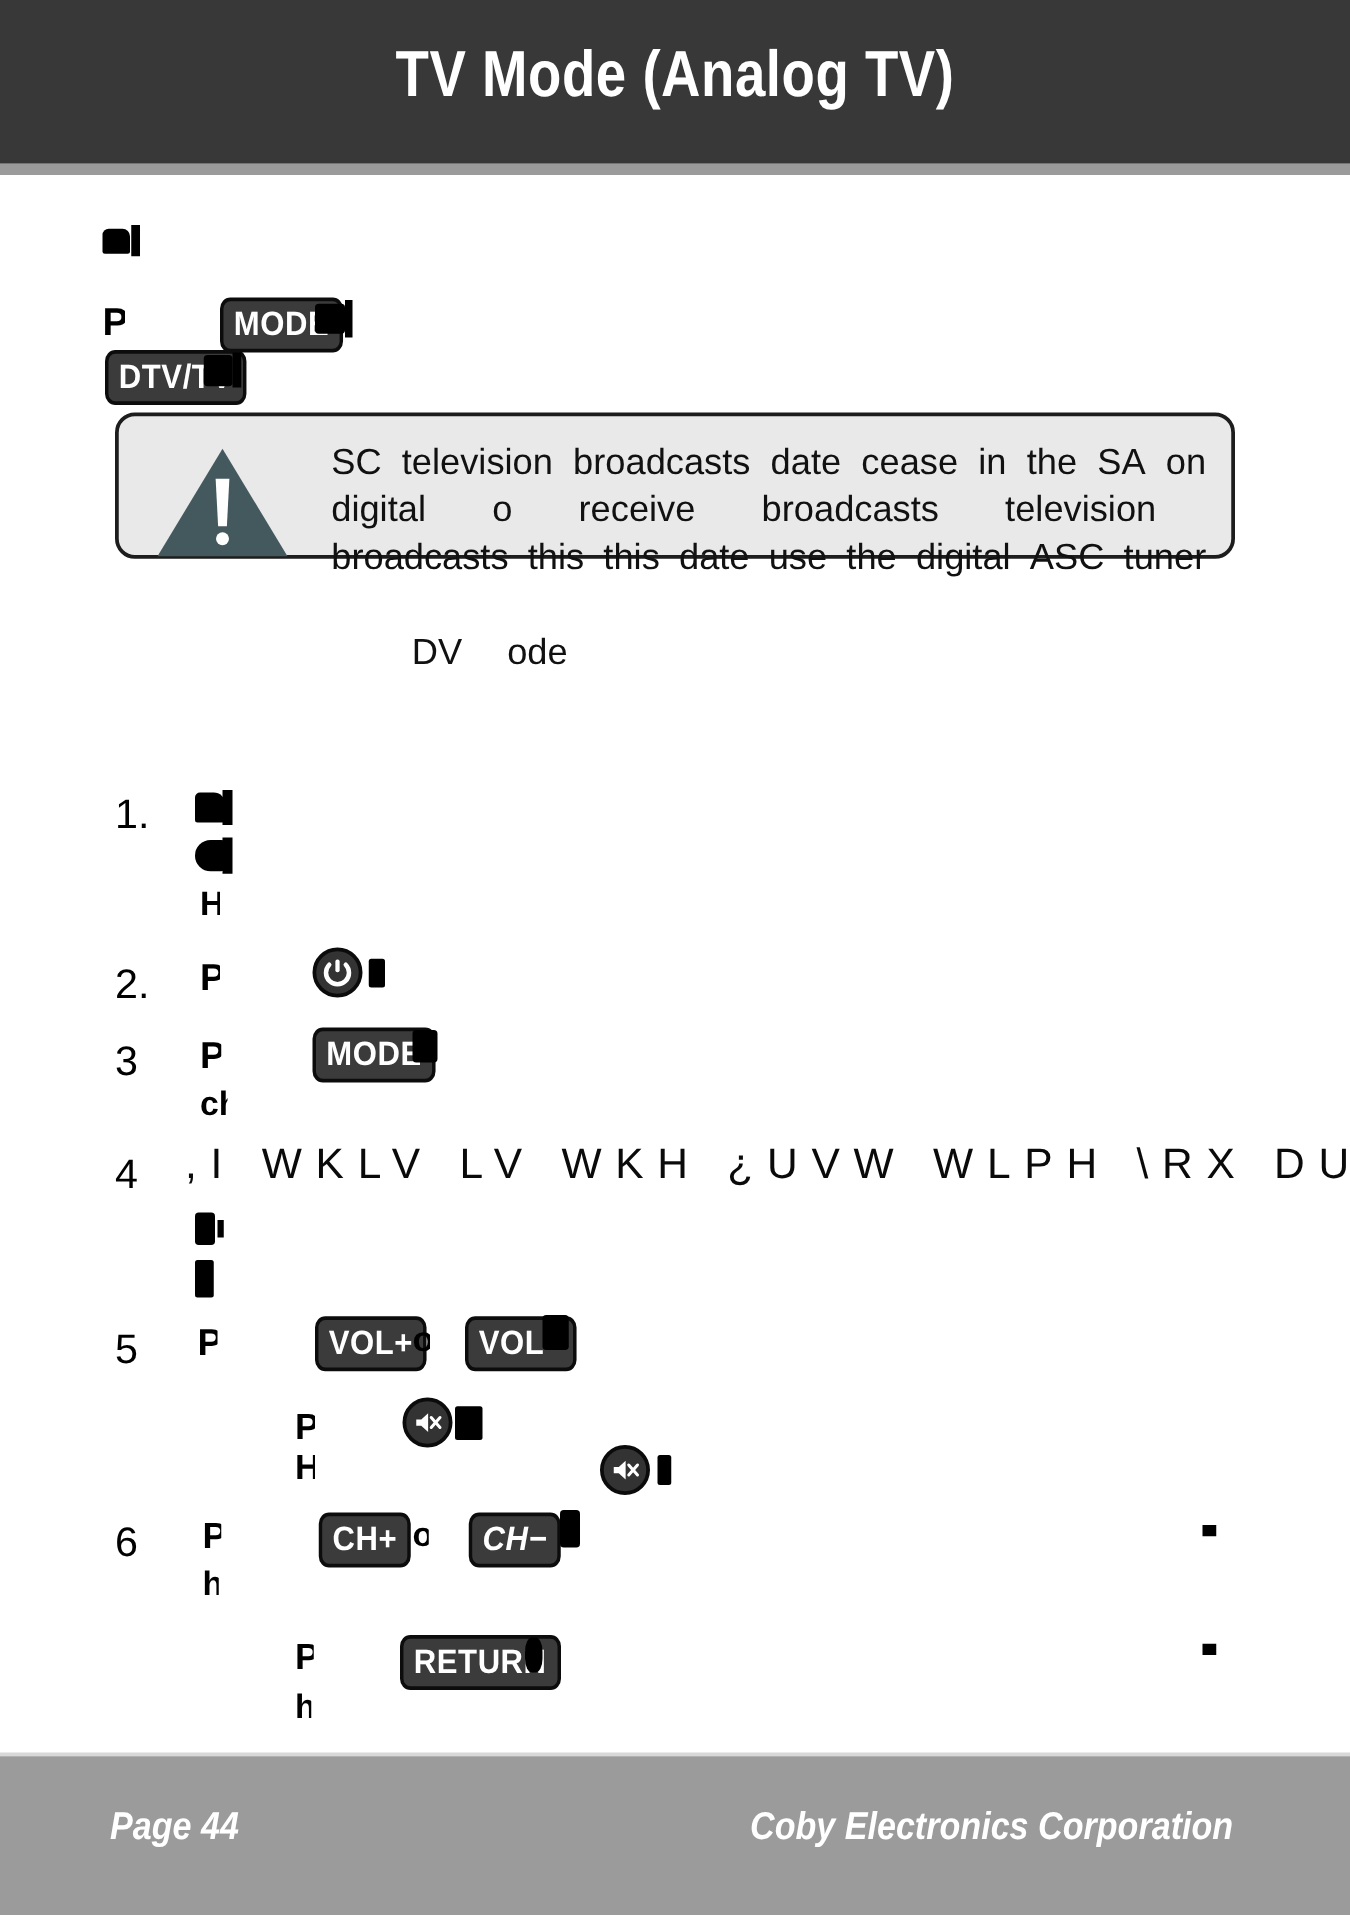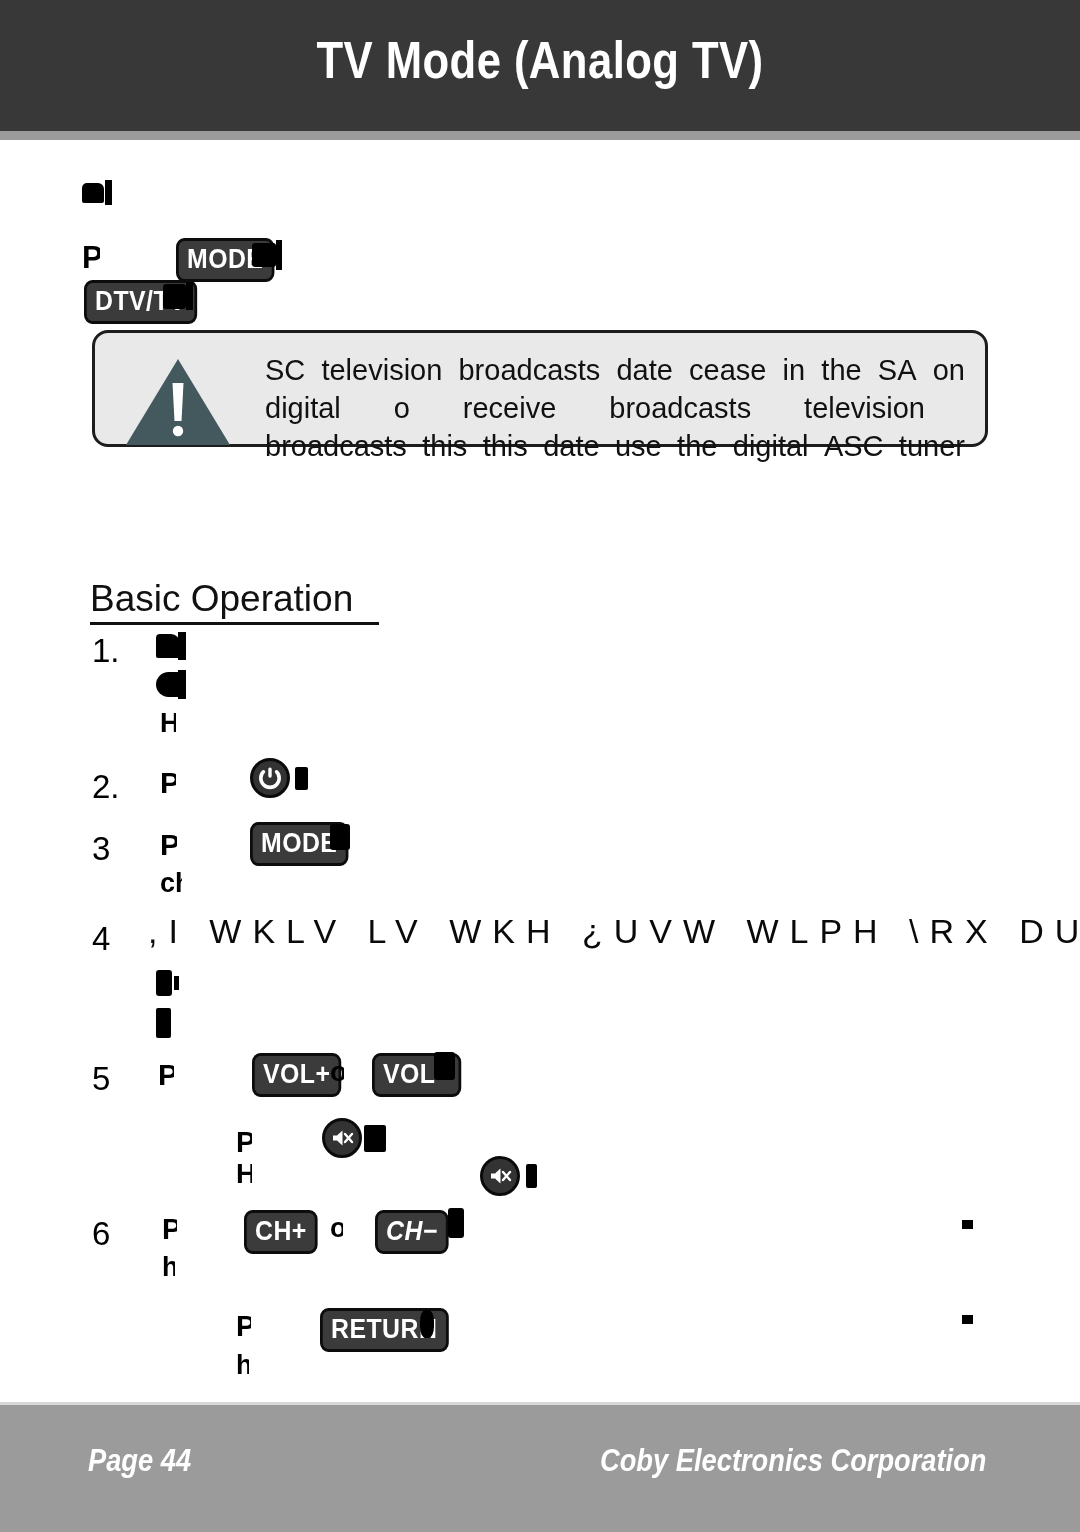--- a/index.html
+++ b/index.html
@@ -290,24 +290,26 @@
         <span>broadcasts</span>
         <span>this</span>
         <span>this</span>
         <span>date</span>
         <span>use</span>
         <span>the</span>
         <span>digital</span>
         <span>ASC</span>
         <span>tuner</span>
       </span>
+      <span class="ln">
+        <span>DV</span><span style="display:inline-block;width:36px;"></span><span>ode</span>
+      </span>
     </div>
   </div>
 
-  <div class="section-heading">Basic Operation</div>
 
   <div class="step-num" style="left:92px;top:492px;">1.</div>
   <div class="step-row" style="left:156px;top:492px;">
     <span class="blob" style="width:24px;height:24px;border-radius:4px 9px 2px 2px;"></span>
     <span class="blob" style="width:8px;height:28px;margin-left:-6px;"></span>
   </div>
   <div class="step-row" style="left:156px;top:530px;">
     <span class="blob" style="width:25px;height:25px;border-radius:50% 4px 4px 50%;"></span>
     <span class="blob" style="width:8px;height:29px;margin-left:-7px;"></span>
   </div>
@@ -394,21 +396,21 @@
         <line x1="23" y1="9" x2="16" y2="17" stroke="#ffffff" stroke-width="2.4" stroke-linecap="round"></line>
       </svg>
     </span>
     <span class="blob" style="width:11px;height:24px;margin-left:2px;border-radius:2px;"></span>
   </div>
 
   <div class="step-num" style="left:92px;top:1075px;">6</div>
   <div class="step-row" style="left:162px;top:1075px;">
     <span class="frag" style="width:15px;font-size:29px;line-height:29px;">P</span>
   </div>
-  <div class="step-row" style="left:244px;top:1070px;">
+  <div class="step-row" style="left:255px;top:1070px;">
     <span class="keybadge">CH+</span>
   </div>
   <div class="step-row" style="left:330px;top:1075px;">
     <span class="frag" style="width:13px;font-size:27px;line-height:27px;">o</span>
   </div>
   <div class="step-row" style="left:375px;top:1070px;font-style:italic;">
     <span class="keybadge">CH−</span>
   </div>
   <div class="step-row" style="left:448px;top:1068px;">
     <span class="blob" style="width:16px;height:30px;border-radius:3px;"></span>

